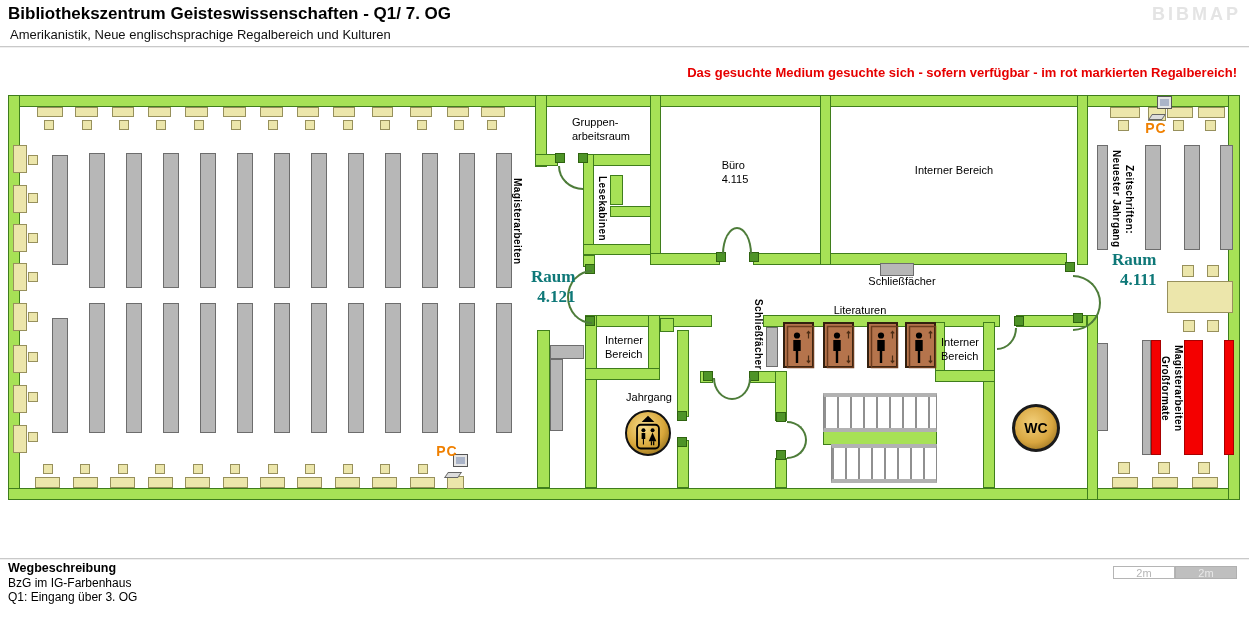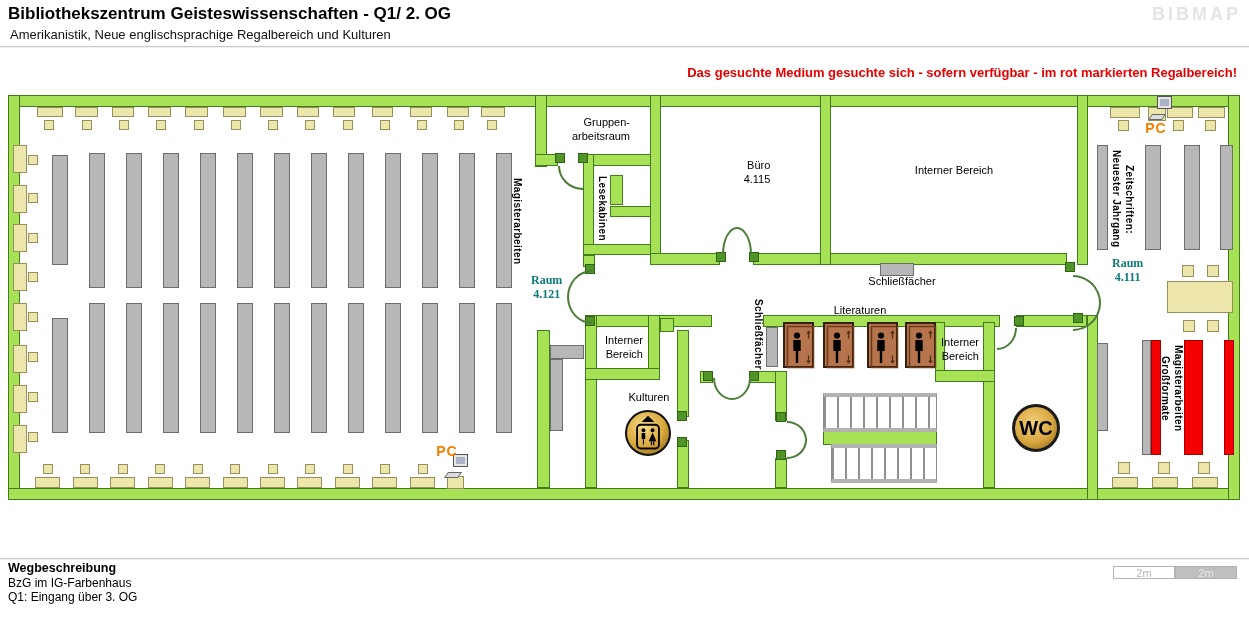--- a/index.html
+++ b/index.html
@@ -19,49 +19,49 @@
   .arc-tl{border-left-width:2px;border-top-width:2px;border-top-left-radius:100%}
   .arc-tr{border-top-width:2px;border-right-width:2px;border-top-right-radius:100%}
   .arc-bl{border-left-width:2px;border-bottom-width:2px;border-bottom-left-radius:100%}
   .arc-br{border-right-width:2px;border-bottom-width:2px;border-bottom-right-radius:100%}
   .gshelf{background:#b7b7b7;border:1px solid #6d6d6d}
   .rshelf{background:#f40000;border:1px solid #a80000}
   .khaki{background:#ece6ab;border:1px solid #97905c}
   .flight{background:#fff;border:1px solid #8a8a8a;border-top:4px solid #b2b2b2;border-bottom:4px solid #b2b2b2;
           background-image:repeating-linear-gradient(90deg,#909090 0 2px,transparent 2px 13px)}
   .cabin{background:#b5744c;border:2px solid #33200f}
-  .lbl{display:flex;align-items:center;justify-content:center;text-align:right;
+  .lbl{display:flex;align-items:center;justify-content:center;text-align:left;
        white-space:pre-line;color:#000;line-height:1.25}
   .lbl-room{font-size:11px}
-  .lbl-teal{font-family:"Liberation Serif",serif;font-weight:bold;color:#0e7878;font-size:12px;
-            line-height:1.2;justify-content:flex-start;text-align:center}
+  .lbl-teal{font-family:"Liberation Serif",serif;font-weight:bold;color:#0e7878;font-size:17px;
+            line-height:1.2;justify-content:flex-start;text-align:right}
   .lbl-vertical{display:block;writing-mode:vertical-rl;font-size:10px;font-weight:bold;
                 line-height:13px;letter-spacing:.4px;text-align:center;white-space:pre}
   .lbl-orange{color:#f08000;font-weight:bold;font-size:14px;letter-spacing:1px}
   .lift{border-radius:50%;background:radial-gradient(circle at 40% 35%,#f7dc8a,#d8a73a 55%,#6e530f 100%);
         border:2px solid #111}
   .wc{border-radius:50%;background:radial-gradient(circle at 42% 38%,#f2cf7a,#d8a640 55%,#7d5b13 100%);
       border:3px solid #1b1b1b;display:flex;align-items:center;justify-content:center;
-      font-weight:bold;font-size:20px;color:#000}
+      font-weight:bold;font-size:14px;color:#000}
   .pc{width:22px;height:27px}
   .pc-mon{position:absolute;right:0;top:0;width:15px;height:13px;background:#e6e6e6;border:1px solid #555}
   .pc-scr{position:absolute;left:2px;top:2px;right:2px;bottom:2px;background:#aab4c8}
   .pc-kb{position:absolute;left:0;bottom:3px;width:14px;height:6px;background:#dcdcdc;border:1px solid #666;
          transform:skewX(-35deg)}
   #footer-head{left:8px;top:561px;font-size:12.5px;font-weight:bold;color:#000}
   .footer-line{left:8px;font-size:12px;color:#000}
   #scalebar{left:1113px;top:566px;display:flex;font-size:11px}
   .scale-cell{width:62px;height:13px;display:flex;align-items:center;justify-content:center;box-sizing:border-box}
   .scale-white{background:#fff;border:1px solid #b5b5b5;color:#b5b5b5}
   .scale-gray{background:#bfbfbf;border:1px solid #b0b0b0;color:#e9e9e9}
 </style>
 </head>
 <body>
 
-<div class="abs" id="header-title">Bibliothekszentrum Geisteswissenschaften - Q1/ 2. OG</div>
+<div class="abs" id="header-title">Bibliothekszentrum Geisteswissenschaften - Q1/ 7. OG</div>
 <div class="abs" id="header-sub">Amerikanistik, Neue englischsprachige Regalbereich und Kulturen</div>
 <div class="abs" id="watermark">BIBMAP</div>
 <div class="abs divider" style="top:46px"></div>
 <div class="abs" id="notice">Das gesuchte Medium gesuchte sich - sofern verfügbar -  im rot markierten Regalbereich!</div>
 
 <div id="plan">
     <div class="wall" style="left: 8px; top: 95px; width: 1232px; height: 12px;"></div>
     <div class="wall" style="left: 8px; top: 95px; width: 12px; height: 405px;"></div>
     <div class="wall" style="left: 8px; top: 488px; width: 1232px; height: 12px;"></div>
     <div class="wall" style="left: 1228px; top: 95px; width: 12px; height: 405px;"></div>
@@ -290,34 +290,34 @@
     </div>
     <div class="pc" style="left: 1150px; top: 96px; width: 22px; height: 27px;">
       <div class="pc-mon">
         <div class="pc-scr"></div>
       </div>
       <div class="pc-kb"></div>
     </div>
     <div class="lbl lbl-room" style="left: 553px; top: 114px; width: 96px; height: 32px;">Gruppen-
 arbeitsraum</div>
     <div class="lbl lbl-vertical" style="left: 595px; top: 167px; width: 14px; height: 82px;">Lesekabinen</div>
-    <div class="lbl lbl-room" style="left: 717px; top: 157px; width: 80px; height: 32px;">Büro
+    <div class="lbl lbl-room" style="left: 695px; top: 157px; width: 80px; height: 32px;">Büro
 4.115</div>
     <div class="lbl lbl-room" style="left: 854px; top: 163px; width: 200px; height: 15px;">Interner Bereich</div>
     <div class="lbl lbl-room" style="left: 862px; top: 275px; width: 80px; height: 14px;">Schließfächer</div>
     <div class="lbl lbl-teal" style="left: 531px; top: 271px; width: 40px; height: 32px;">Raum
 4.121</div>
     <div class="lbl lbl-teal" style="left: 1112px; top: 254px; width: 42px; height: 32px;">Raum
 4.111</div>
     <div class="lbl lbl-vertical" style="left: 509px; top: 176px; width: 15px; height: 90px;">Magisterarbeiten</div>
     <div class="lbl lbl-vertical" style="left: 1104px; top: 147px; width: 32px; height: 104px;">Zeitschriften:
 Neuester Jahrgang</div>
     <div class="lbl lbl-room" style="left: 595px; top: 333px; width: 58px; height: 30px;">Interner
 Bereich</div>
-    <div class="lbl lbl-room" style="left: 613px; top: 391px; width: 72px; height: 14px;">Kulturen</div>
+    <div class="lbl lbl-room" style="left: 613px; top: 391px; width: 72px; height: 14px;">Jahrgang</div>
     <div class="lbl lbl-vertical" style="left: 751px; top: 296px; width: 14px; height: 76px;">Schließfächer</div>
     <div class="lbl lbl-room" style="left: 822px; top: 304px; width: 76px; height: 14px;">Literaturen</div>
     <div class="lbl lbl-room" style="left: 936px; top: 336px; width: 48px; height: 28px;">Interner
 Bereich</div>
     <div class="lbl lbl-vertical" style="left: 1157px; top: 343px; width: 28px; height: 90px;">Magisterarbeiten
 Großformate</div>
     <div class="lbl lbl-orange" style="left: 433px; top: 444px; width: 28px; height: 16px;">PC</div>
     <div class="lbl lbl-orange" style="left: 1141px; top: 121px; width: 30px; height: 16px;">PC</div>
   </div>
 

